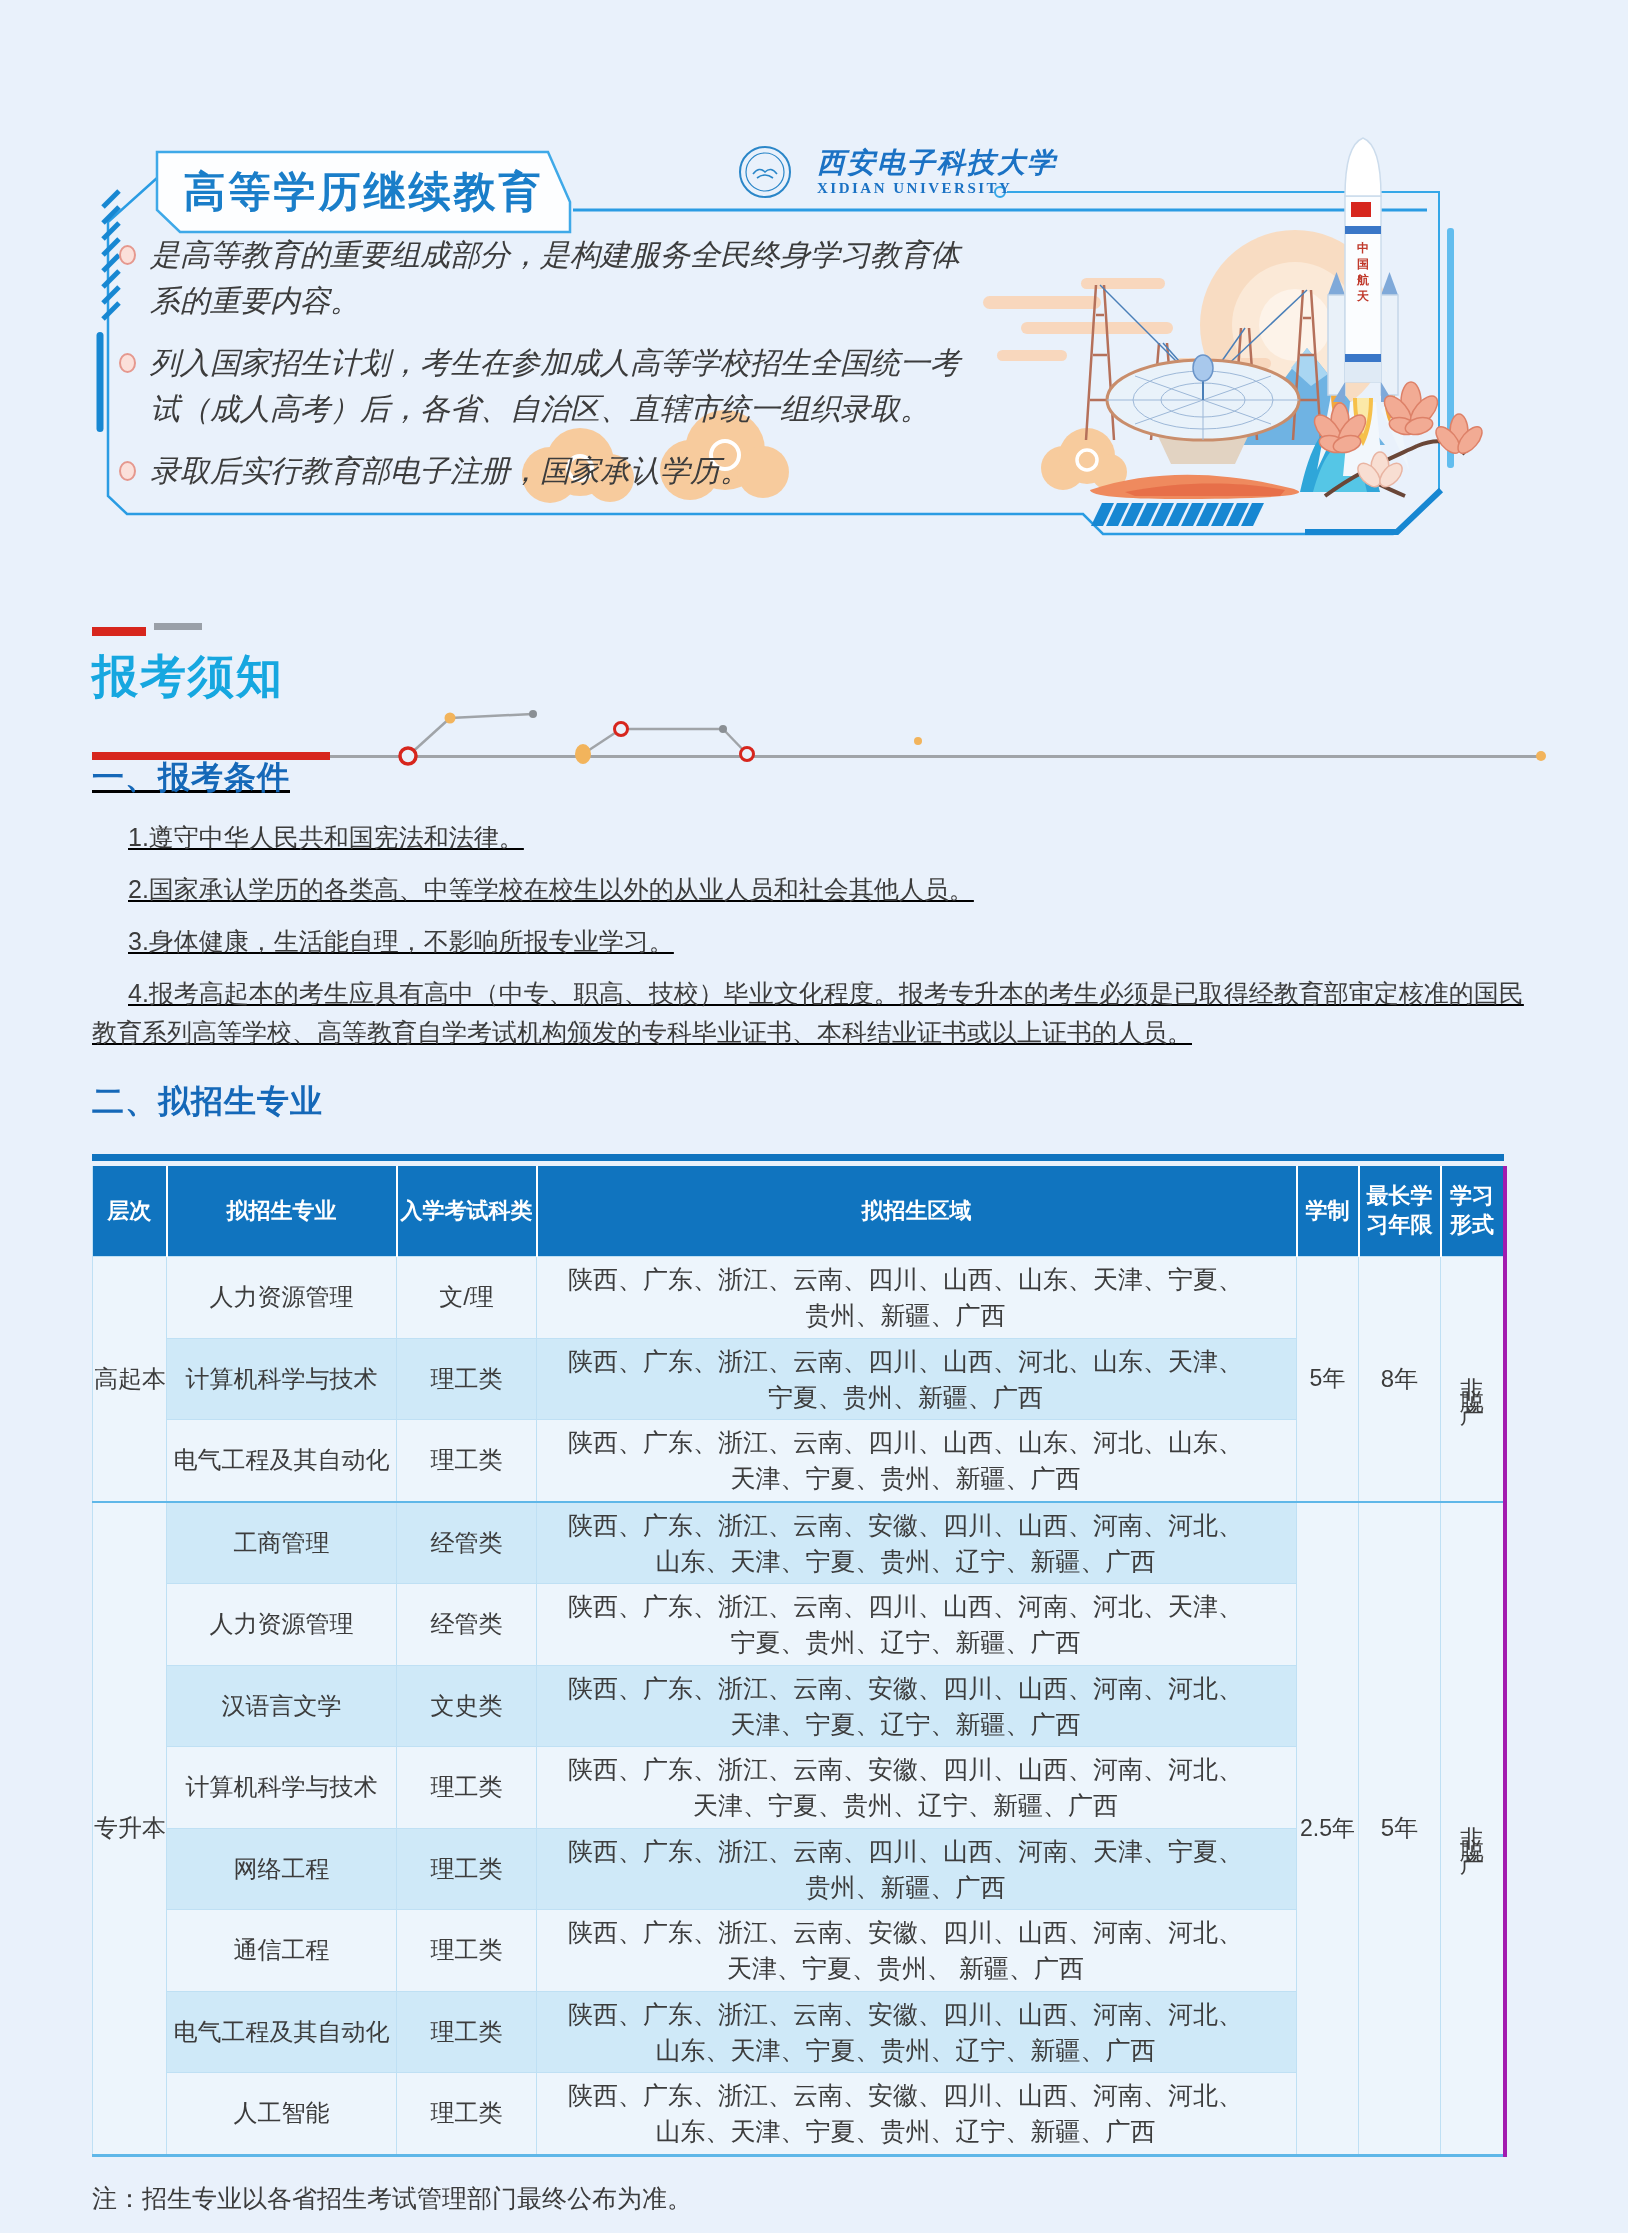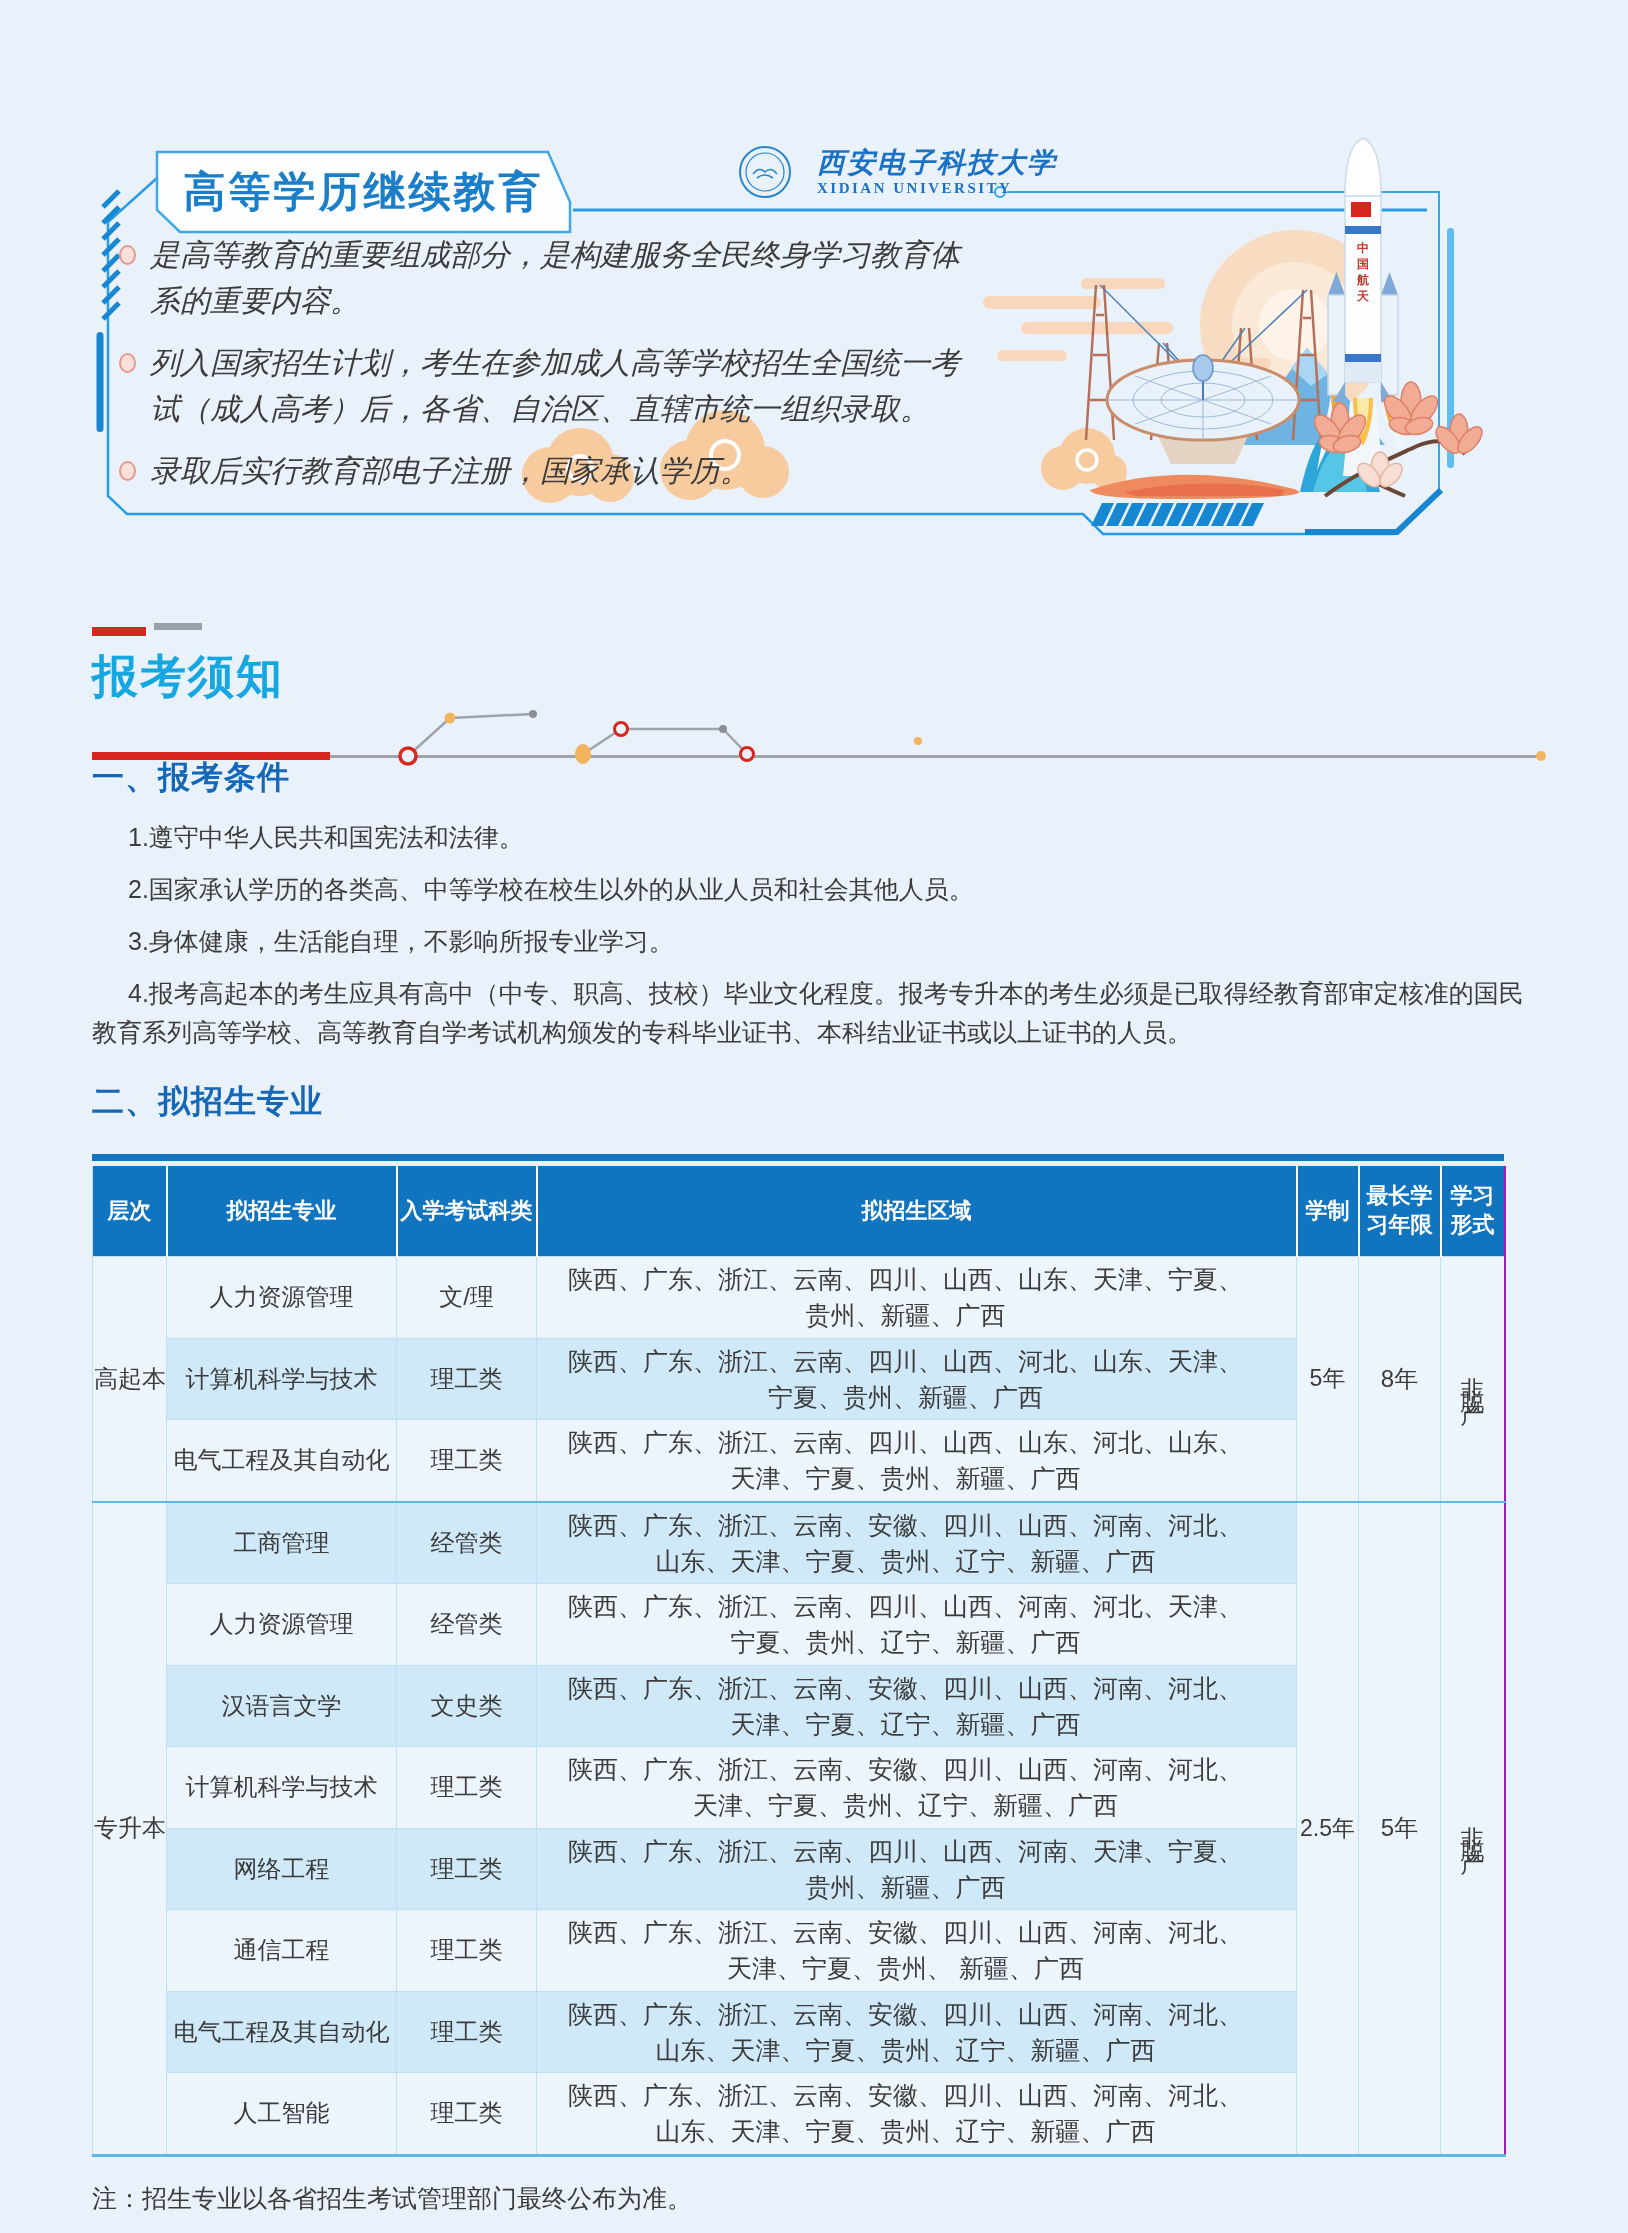--- a/index.html
+++ b/index.html
@@ -21,30 +21,30 @@
   .btext{font-size:30px;line-height:46px;color:#3c3c3c;width:832px;font-style:italic;}
 
   
   .notice{position:absolute;left:92px;top:622px;width:1460px;}
   .mini-bar-red{display:inline-block;width:54px;height:9px;background:#d7261d;}
   .mini-bar-gray{display:inline-block;width:48px;height:7px;background:#9aa0a8;margin-left:8px;vertical-align:top;margin-top:1px;}
   .notice h2{margin:6px 0 0 0;font-size:46px;font-weight:900;color:#16a7e0;letter-spacing:2px;}
   .notice-deco{display:block;margin-top:2px;}
 
   
-  .conditions{position:absolute;left:92px;top:756px;width:1452px;}
+  .conditions{position:absolute;left:92px;top:756px;width:1452px;text-decoration:underline;}
   .sec-heading{margin:0;font-size:32px;font-weight:800;color:#1568b8;letter-spacing:1px;}
   .conditions .items{margin-top:18px;}
   .cond-item{margin:0 0 13px 0;font-size:25px;line-height:39px;color:#3c3c3c;text-indent:36px;}
 
   
   .majors{position:absolute;left:92px;top:1080px;width:1452px;}
   .table-top-bar{width:1412px;height:7px;background:#1074bf;margin-top:30px;margin-bottom:5px;}
   table.majors-table{border-collapse:collapse;table-layout:fixed;width:1412px;background:#84cc16;
-    border-left:1px solid #bfe0f4;border-right:2px solid #a21caf;border-bottom:3px solid #5fb7e8;}
+    border-left:1px solid #bfe0f4;border-right:4px solid #a21caf;border-bottom:3px solid #5fb7e8;}
   .majors-table thead th{background:#1074bf;color:#fff;font-size:22px;font-weight:700;height:90px;
     border-left:2px solid #fff;padding:0 2px;line-height:1.3;}
   .majors-table thead th:first-child{border-left:none;}
   .majors-table tbody tr{height:80px;}
   .majors-table tbody td{border:1px solid #bfe0f4;font-size:24px;color:#3c3c3c;text-align:center;
     vertical-align:middle;background:#edf5fc;white-space:nowrap;}
   .majors-table td.cell-regions{text-align:center;padding:4px 42px 4px 20px;font-size:25px;line-height:1.45;white-space:normal;}
   .majors-table tr.tint td.row-cell{background:#cfe9f8;}
   .majors-table tr.group-start td{border-top:2px solid #5fb7e8;}
   .majors-table td.cell-duration{font-size:23px;}

